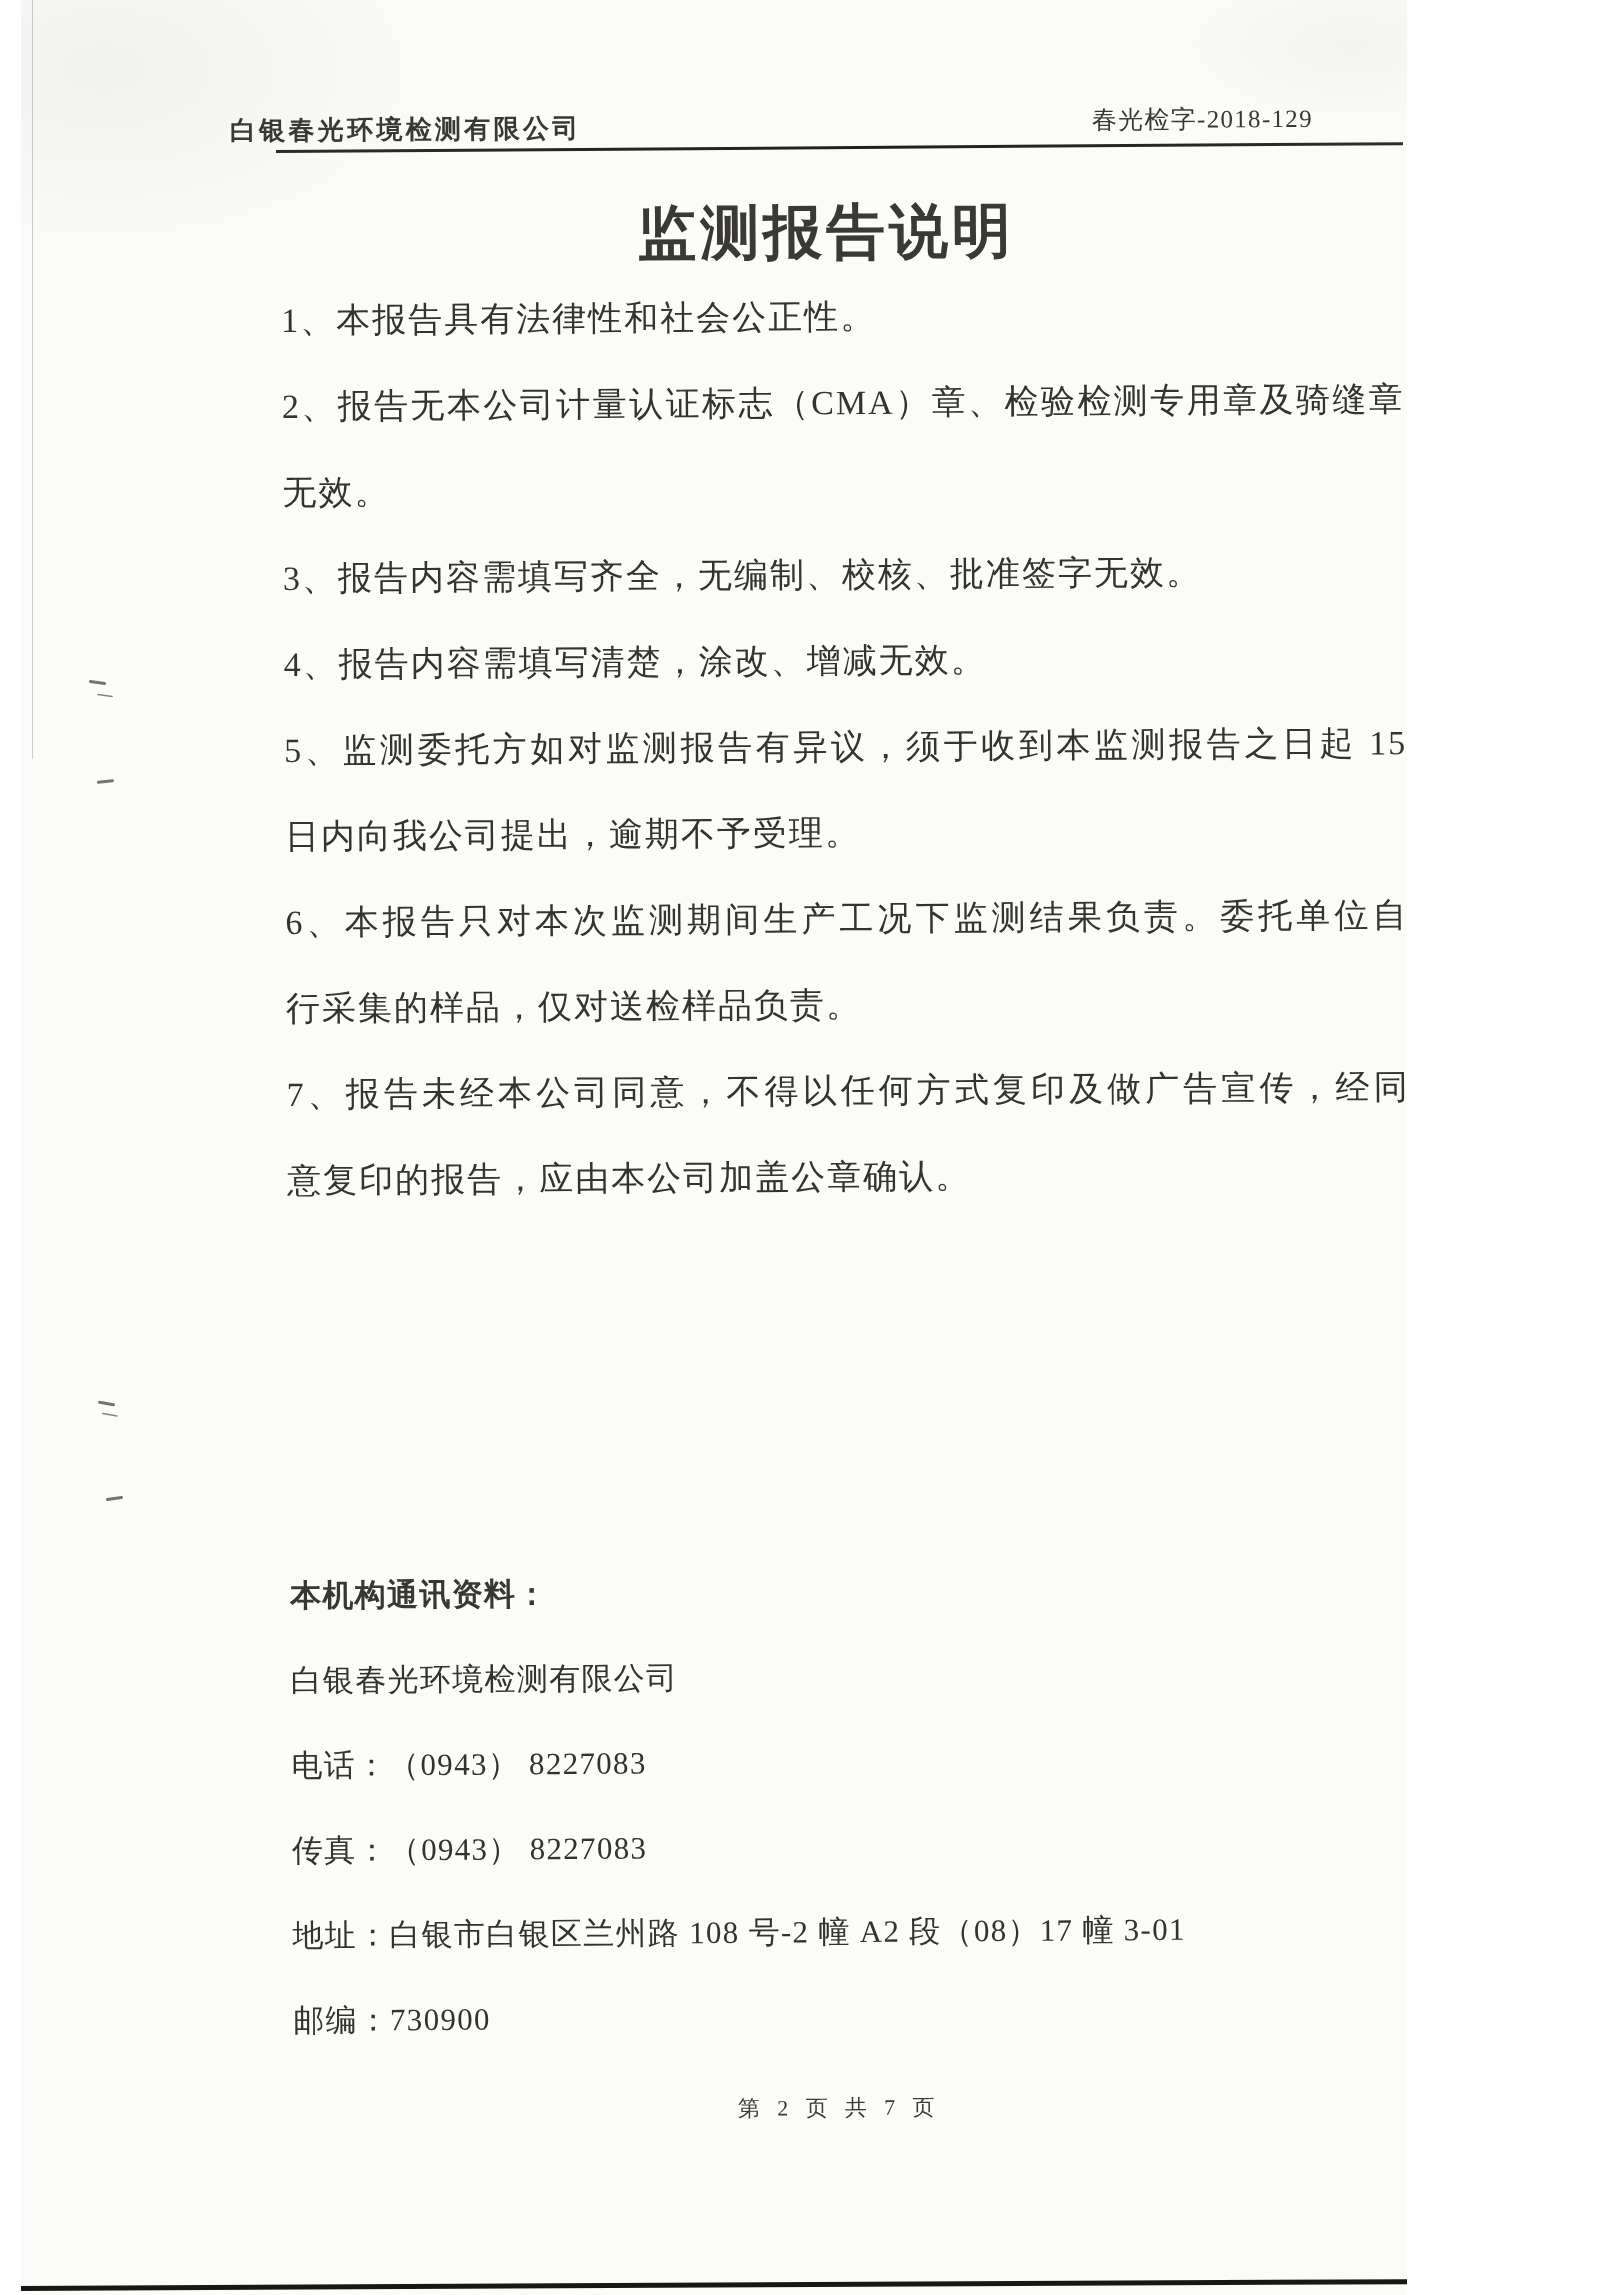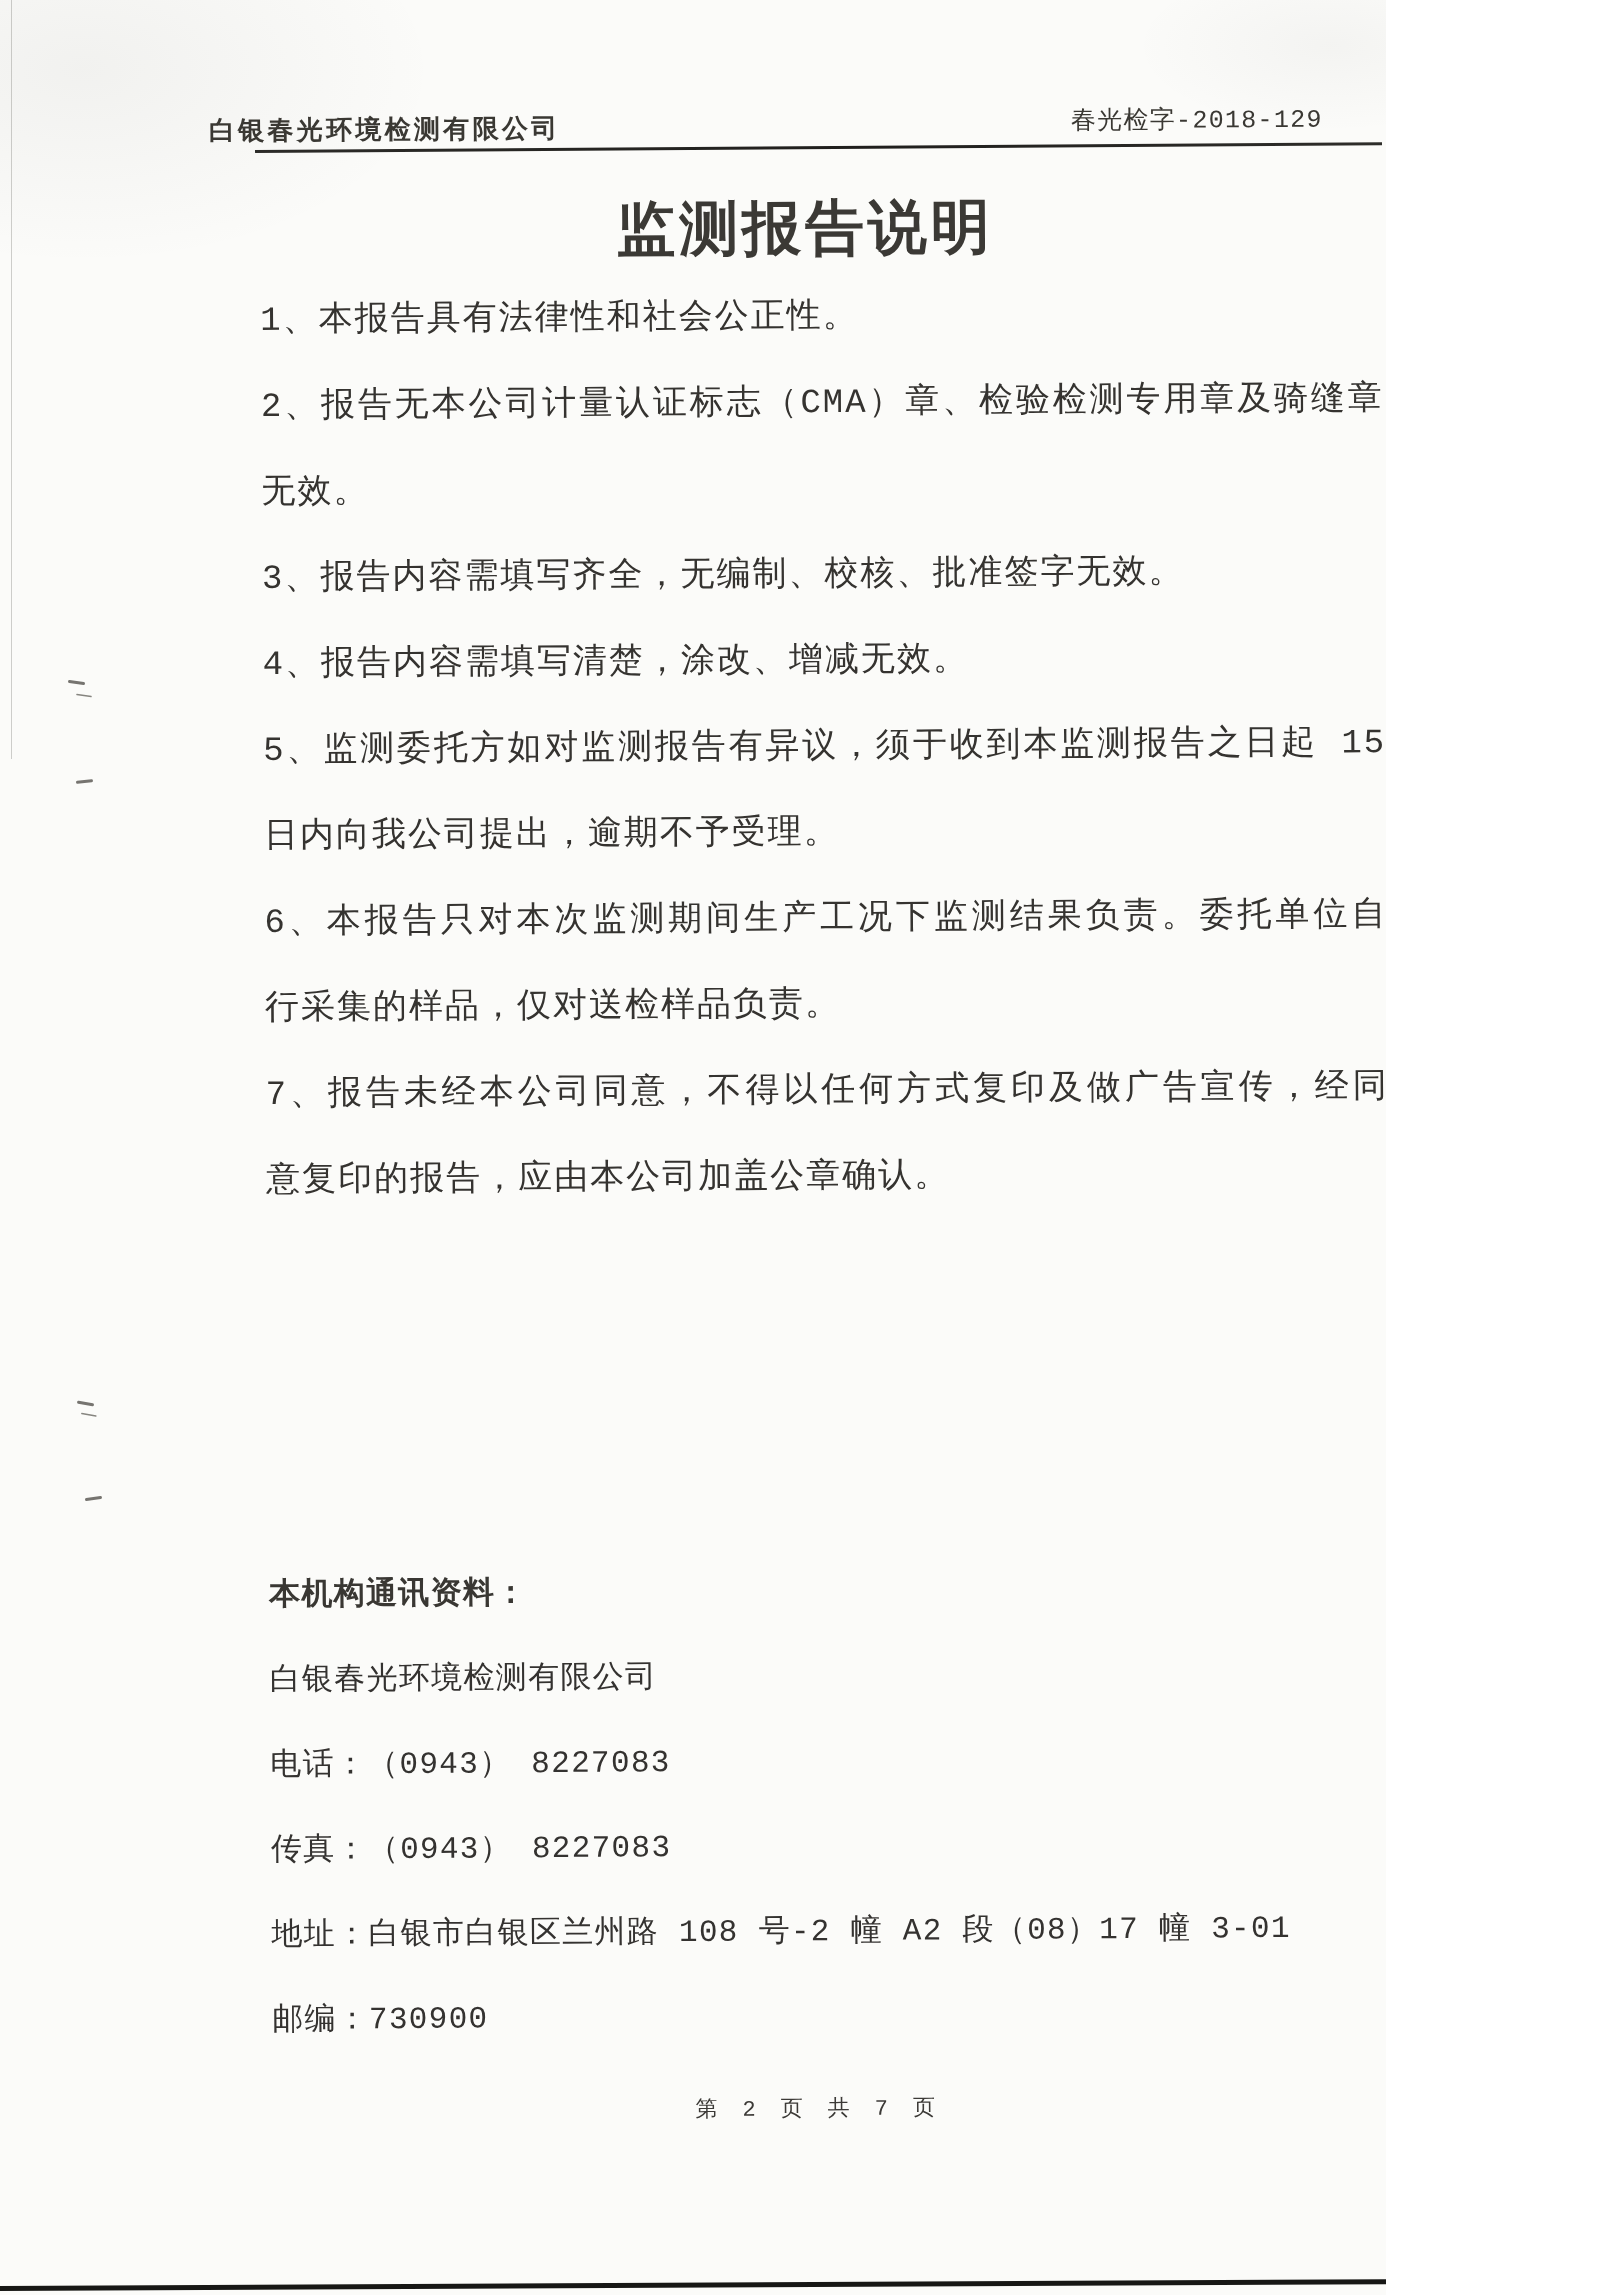--- a/index.html
+++ b/index.html
@@ -9,22 +9,23 @@
   }
   #page {
     position: relative;
     width: 1386px;
     height: 2295px;
     background:
       radial-gradient(ellipse 589px 327px at 6% 3%, rgba(60,60,55,0.05), rgba(0,0,0,0) 60%),
       radial-gradient(ellipse 327px 144px at 96% 2%, rgba(60,60,55,0.04), rgba(0,0,0,0) 60%),
       #fbfbf9;
     overflow: hidden;
-    font-family: Liberation Mono, monospace;
+    font-family: Liberation Serif, serif;
     color: #34322e;
+    margin-left: 21px;
   }
   .rot {
     position: absolute;
     left: 0; top: 0; right: 0; bottom: 0;
     transform: rotate(-0.4deg);
     transform-origin: 50% 50%;
   }
   
   .hdr-company {
     position: absolute;

